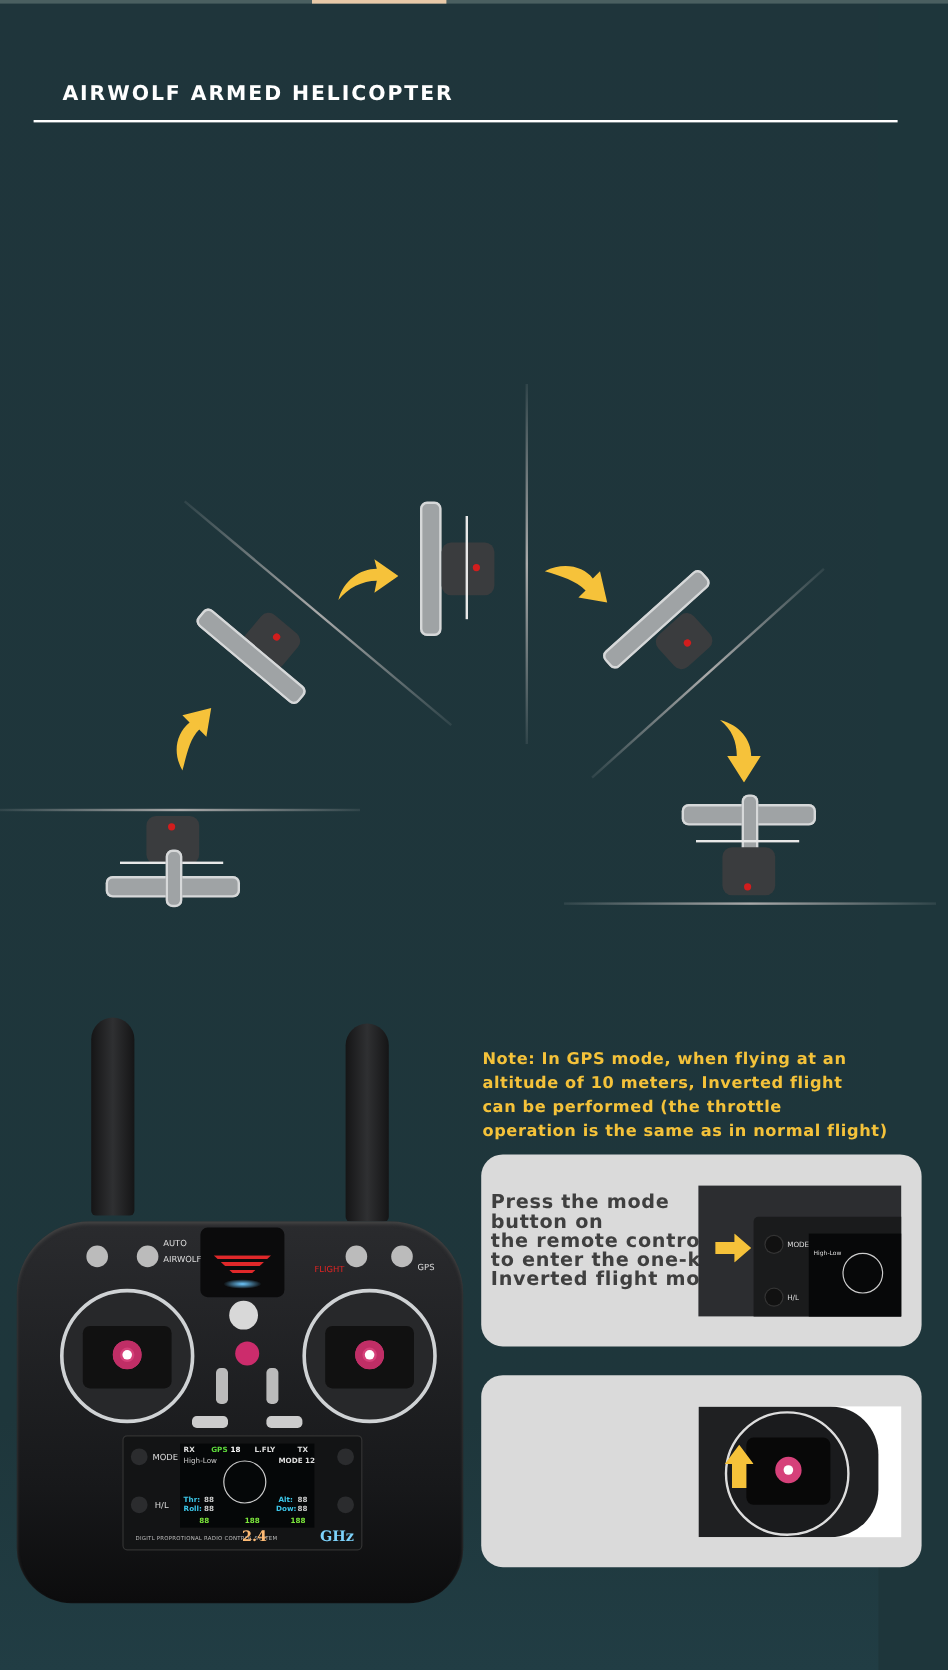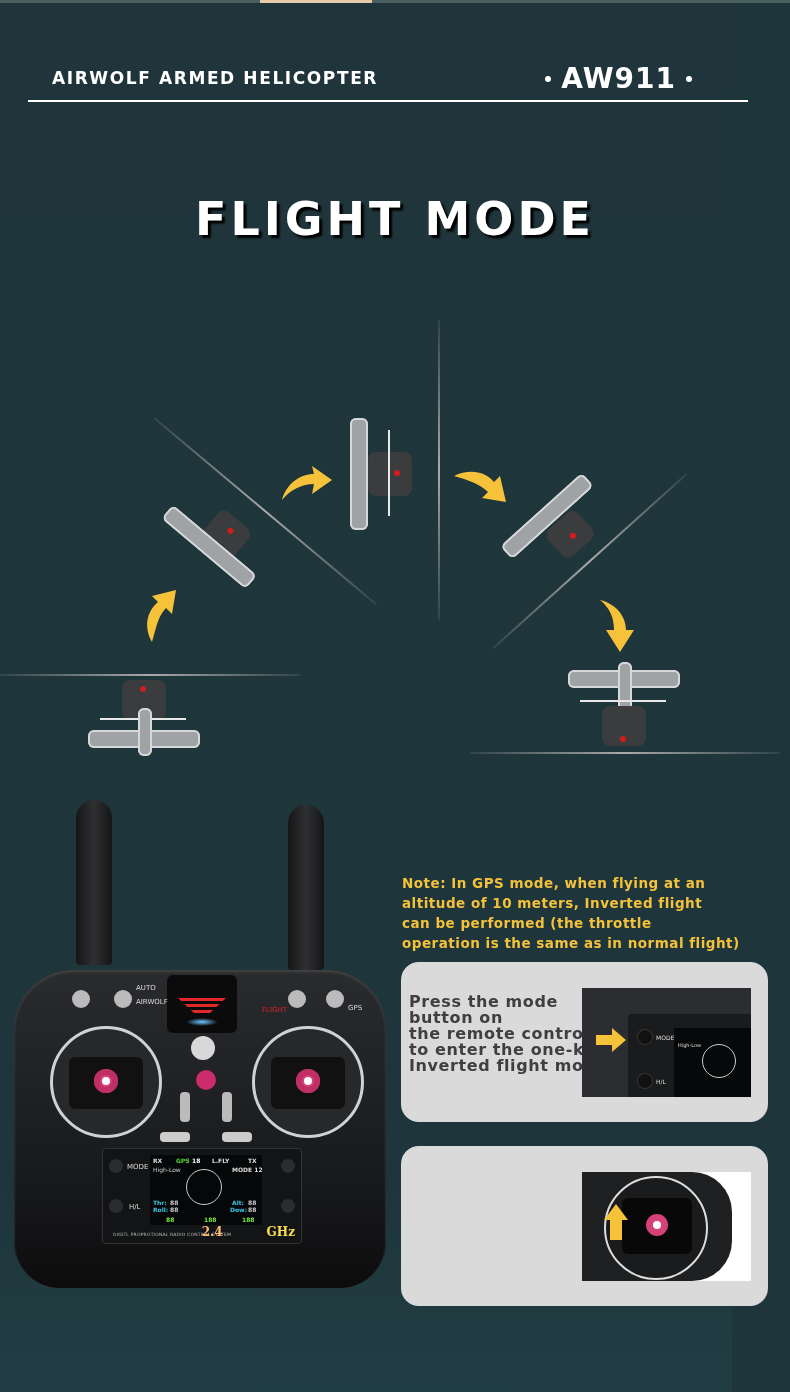--- a/index.html
+++ b/index.html
@@ -28,21 +28,21 @@
   .heli { position: absolute; }
   .rotor { position: absolute; height: 2px; background: linear-gradient(90deg, rgba(200,200,200,0.1), #aaa, rgba(200,200,200,0.1)); }
   .body { position: absolute; background: #9fa3a5; border-radius: 6px; box-shadow: inset 0 0 0 2px #d6d8d9; }
   .engine { position: absolute; background: #3a3c3e; border-radius: 8px; }
   .red { position: absolute; width: 6px; height: 6px; background: #d21d1d; border-radius: 50%; }
   .skid { position: absolute; background: #e8e8e8; }
 
   .arrow { position: absolute; }
 
   
-  .controller { position: absolute; left: 14px; top: 800px; width: 372px; height: 490px; }
+  .controller { position: absolute; left: 14px; top: 848px; width: 372px; height: 490px; }
   .antenna { position: absolute; width: 36px; height: 165px; background: linear-gradient(90deg, #151516, #2f3032 50%, #151516);
     border-radius: 18px 18px 4px 4px; }
   .antenna.a1 { left: 62px; top: 0; }
   .antenna.a2 { left: 274px; top: 5px; }
   .ctr-body { position: absolute; left: 0; top: 170px; width: 372px; height: 318px; background: linear-gradient(#2a2b2e, #17181a 70%, #0c0c0d);
     border-radius: 60px 60px 46px 46px; box-shadow: inset 0 2px 3px #444; }
   .ctr-window { position: absolute; left: 153px; top: 175px; width: 70px; height: 58px; background: #0b0b0c; border-radius: 6px; }
   .ctr-logo { position: absolute; left: 164px; top: 198px; width: 48px; height: 18px;
     background: repeating-linear-gradient(#e0282a 0 3px, transparent 3px 6px); clip-path: polygon(0 0,100% 0,60% 100%,40% 100%); }
   .ctr-glow { position: absolute; left: 172px; top: 218px; width: 32px; height: 8px; border-radius: 50%; background: radial-gradient(#6ec9ff, transparent 70%); }
@@ -62,21 +62,21 @@
   .htrim.h2 { left: 208px; }
   .switch { position: absolute; width: 18px; height: 18px; border-radius: 50%; background: #bbb; top: 190px; }
   .sw-lbl { position: absolute; font-size: 7px; color: #ddd; font-family: "DejaVu Sans", sans-serif; }
   .screen-wrap { position: absolute; left: 88px; top: 348px; width: 200px; height: 96px; background: #131415; border-radius: 4px; border: 1px solid #333; }
   .screen { position: absolute; left: 47px; top: 6px; width: 112px; height: 70px; background: #050708; }
   .scr-txt { position: absolute; font-size: 6px; font-weight: bold; font-family: "DejaVu Sans", sans-serif; white-space: nowrap; }
   .scr-compass { position: absolute; left: 36px; top: 14px; width: 36px; height: 36px; border-radius: 50%; border: 1px solid #ccc; }
   .side-btn { position: absolute; width: 14px; height: 14px; border-radius: 50%; background: #2b2c2e; }
   .ghz { position: absolute; right: 6px; bottom: 4px; font-weight: bold; font-size: 12px; font-family: "DejaVu Serif", serif; }
   .ghz .w { color: #fdba74; text-align: right; }
-  .ghz .r { color: #fde047; padding-left: 44px; }
+  .ghz .r { color: #7dd3fc; padding-left: 44px; }
   .digitl { position: absolute; left: 10px; bottom: 6px; font-size: 4.5px; color: #bbb; letter-spacing: 0.2px; }
 
   
   .note { position: absolute; left: 402px; top: 873px; width: 390px; font-weight: bold; font-size: 13.5px;
     line-height: 20px; color: #f4c23a; letter-spacing: 0.5px; white-space: pre-line; }
 
   .card { position: absolute; left: 401px; width: 367px; background: #dadada; border-radius: 18px; }
   .card.c1 { top: 962px; height: 160px; }
   .card.c2 { top: 1146px; height: 160px; }
   .card-text { position: absolute; left: 8px; font-weight: bold; font-size: 16px; line-height: 16px; color: #3f3f3f;
@@ -89,28 +89,22 @@
 </style>
 </head>
 <body>
 
 <div class="page">
   <div class="topstrip">
       <div class="peach"></div>
     </div>
 
   <div class="hdr-left">AIRWOLF ARMED HELICOPTER</div>
-  <div class="hdr-right">
-    <span class="dot"></span>
-    <span>AW911</span>
-    <span class="dot"></span>
-  </div>
   <div class="hdr-rule" style="width:720px; left:28px;"></div>
 
-  <div class="title l2">FLIGHT MODE</div>
 
   <div>
 
     <div class="heli" style="left:0; top:660px; width:300px; height:100px;">
       <div class="rotor" style="left:0; top:14px; width:300px;"></div>
       <div class="engine" style="left:122px; top:20px; width:44px; height:40px;"></div>
       <div class="red" style="left:140px; top:26px;"></div>
       <div class="skid" style="left:100px; top:58px; width:86px; height:2px;"></div>
       <div class="body" style="left:88px; top:70px; width:112px; height:18px;"></div>
       <div class="body" style="left:138px; top:48px; width:14px; height:48px;"></div>

